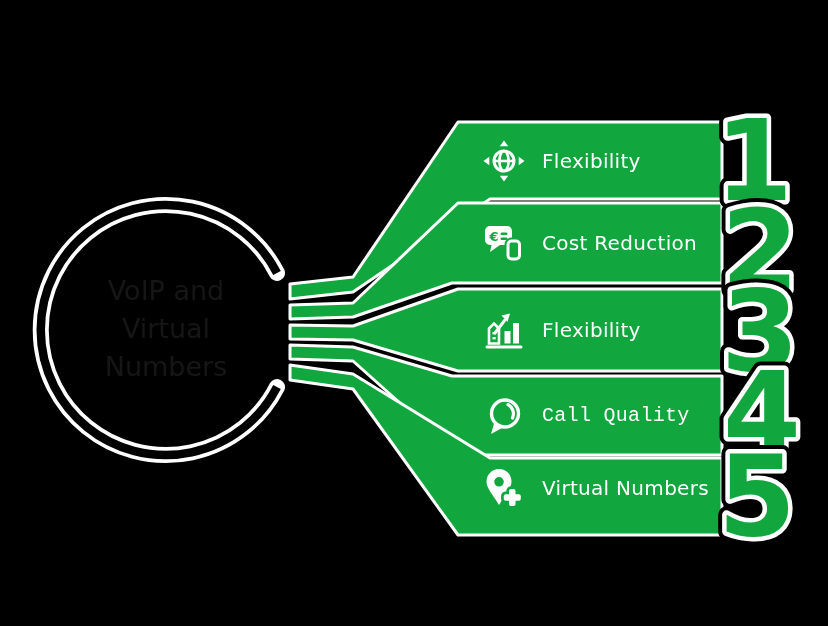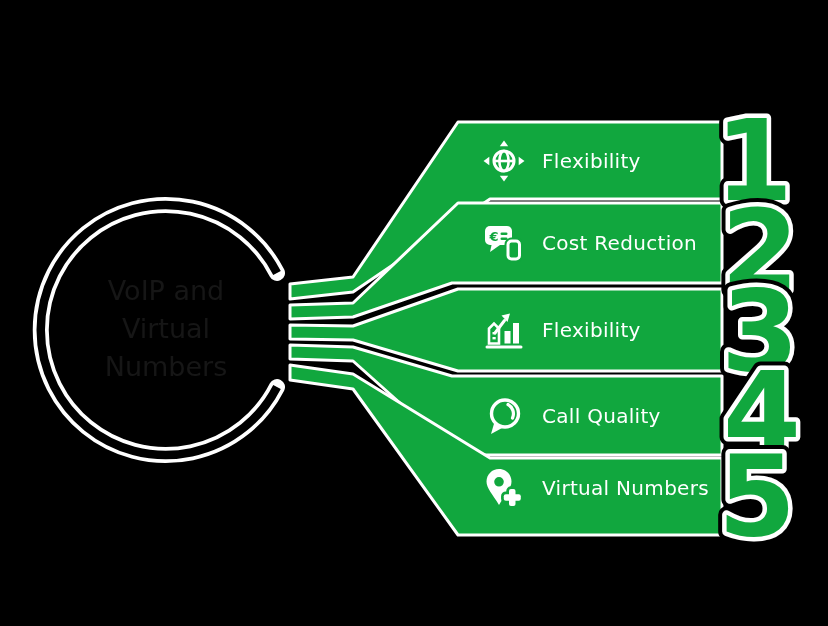--- a/index.html
+++ b/index.html
@@ -108,21 +108,21 @@
       <rect x="33" y="17" width="6" height="20.5" fill="#fff"></rect>
       <path d="M9 37.5 V22.5 L14 17.5 L19 22.5 V37.5 Z" fill="none" stroke="#fff" stroke-width="2.6"></path>
       <rect x="12.5" y="26" width="3.2" height="2.4" fill="#fff"></rect>
       <rect x="12.5" y="31" width="3.2" height="2.4" fill="#fff"></rect>
       <line x1="15" y1="27" x2="24.5" y2="14.5" stroke="#fff" stroke-width="3" stroke-linecap="round"></line>
       <path d="M21.5 9.5 L30 7.5 L27.5 16 Z" fill="#fff"></path>
     </svg>
     <span class="item-label">Flexibility</span>
   </div>
 
-  <div class="item-row" style="top:376px;height:79px;">
+  <div class="item-row" style="top:376px;height:79px;font-family:Liberation Mono, monospace;">
     <svg class="icon" viewBox="0 0 48 48">
       <circle cx="25" cy="21.5" r="13.5" fill="none" stroke="#fff" stroke-width="3.4"></circle>
       <path d="M14.5 30 L11 42 L23 35.5 Z" fill="#fff"></path>
       <path d="M28 12.5 A10.5 10.5 0 0 1 32.5 26" fill="none" stroke="#fff" stroke-width="3.2" stroke-linecap="round"></path>
     </svg>
     <span class="item-label">Call Quality</span>
   </div>
 
   <div class="item-row" style="top:458px;height:60px;">
     <svg class="icon" viewBox="0 0 48 48">

